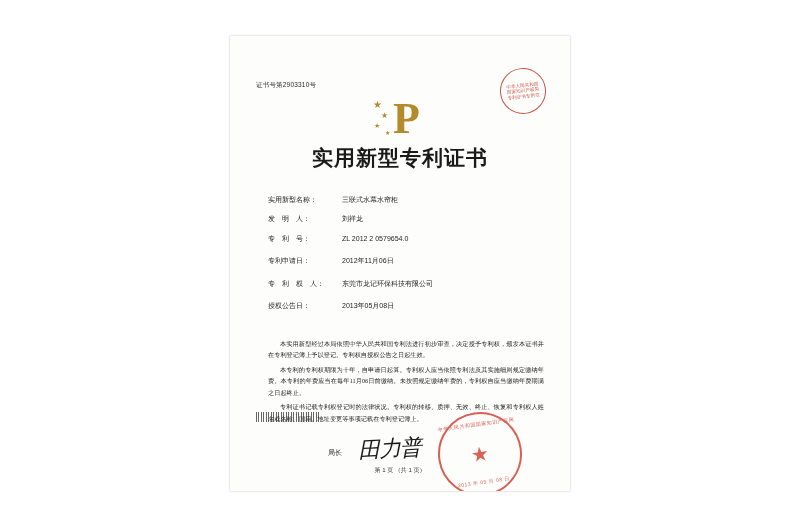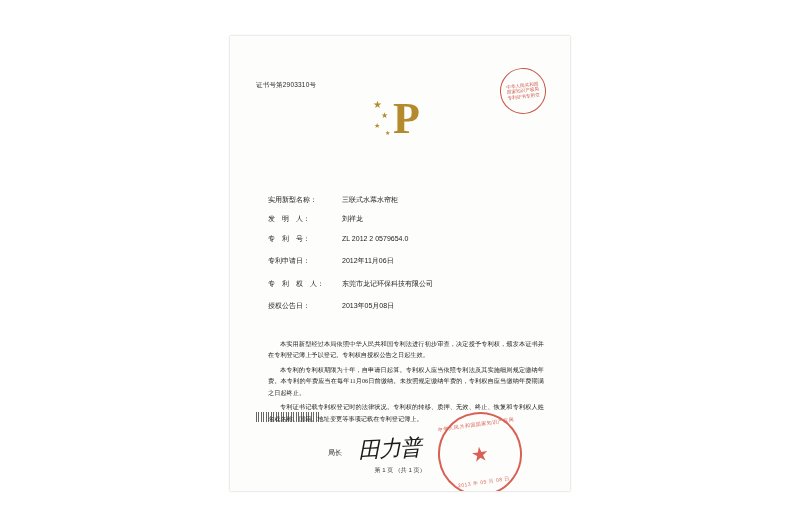--- a/index.html
+++ b/index.html
@@ -271,20 +271,21 @@
       <div class="emblem">
         <div class="emblem-mark">
           <div class="star s1">★</div>
           <div class="star s2">★</div>
           <div class="star s3">★</div>
           <div class="star s4">★</div>
           <div class="emblem-p">P</div>
         </div>
       </div>
 
+      <div class="cert-title">实用新型专利证书</div>
 
       <div class="fields">
         <div class="field-row">
           <div class="field-label">实用新型名称：</div>
           <div class="field-value">三联式水幕水帘柜</div>
         </div>
         <div class="field-row">
           <div class="field-label">发　明　人：</div>
           <div class="field-value">刘祥龙</div>
         </div>

